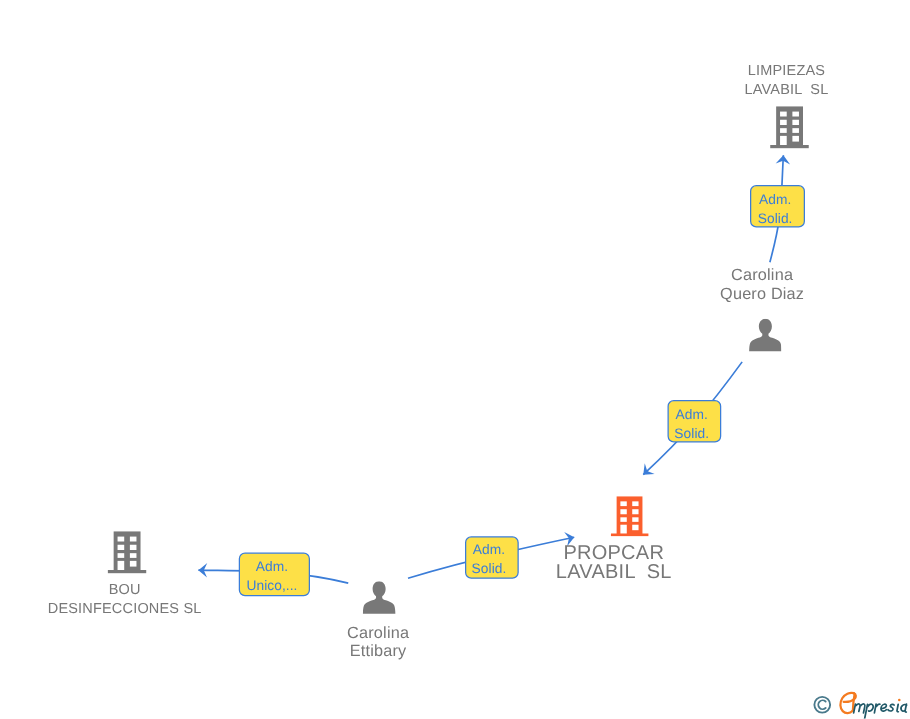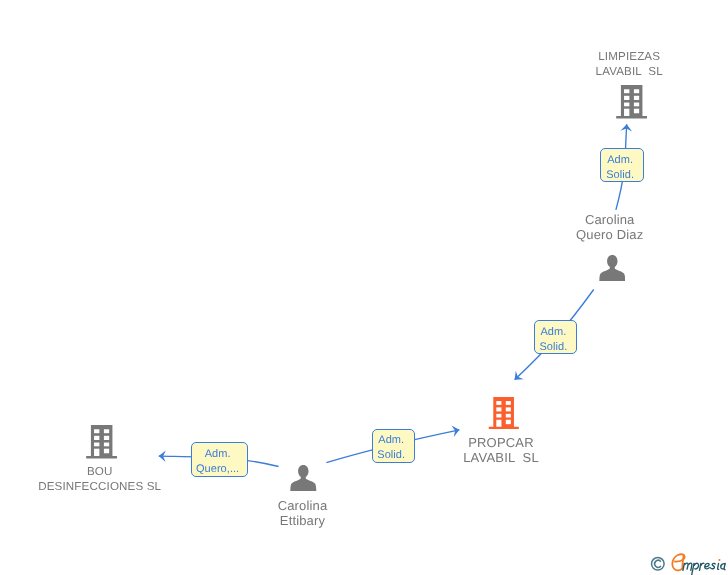--- a/index.html
+++ b/index.html
@@ -6,21 +6,21 @@
 body{width:728px;height:575px;background:#ffffff;position:relative;overflow:hidden;
  font-family:"Liberation Sans",sans-serif;
  -webkit-font-smoothing:antialiased;text-rendering:geometricPrecision;}
 #graph{position:absolute;left:0;top:0;width:580px;height:575px;}
 #edge-layer{position:absolute;left:0;top:0;}
 .node{position:absolute;line-height:0;}
 .node-label{position:absolute;width:300px;text-align:center;color:#777777;
 }
 .nl{display:block;white-space:pre;}
 .edge-label{position:absolute;box-sizing:border-box;border:1.2px solid #3b7dd8;
- border-radius:5px;background:#fef9c3;color:#3b7dd8;font-size:11px;
+ border-radius:5px;background:#fde047;color:#3b7dd8;font-size:11px;
  line-height:15px;text-align:center;padding-top:3.5px;padding-right:4px;letter-spacing:0.05px;}
 .el{display:block;white-space:pre;}
 #footer{position:absolute;left:648px;top:550px;}
 </style>
 </head>
 <body>
 
 <div id="graph">
 <svg id="edge-layer" width="728" height="575">
       <path d="M615.90 209.80 C626.20 171.10 624.50 164.10 626.70 124.20" fill="none" stroke="#3b7dd8" stroke-width="1.35"></path>
@@ -62,21 +62,21 @@
           <rect x="25.1" y="13.6" width="17.0" height="12.6"></rect>
           <rect x="56.6" y="13.6" width="16.8" height="12.6"></rect>
           <rect x="25.1" y="34.5" width="17.0" height="13.4"></rect>
           <rect x="56.6" y="34.5" width="16.8" height="13.4"></rect>
           <rect x="25.1" y="56.0" width="17.0" height="12.1"></rect>
           <rect x="56.6" y="56.0" width="16.8" height="12.1"></rect>
           <rect x="25.1" y="75.7" width="17.0" height="23.3"></rect>
           <rect x="56.6" y="75.7" width="16.8" height="14.6"></rect>
         </g>
       </svg></div>
-<div class="node-label" style="left:351px;top:434.6px;font-size:13px;line-height:15px;letter-spacing:0.2px;">
+<div class="node-label" style="left:341px;top:434.6px;font-size:16px;line-height:15px;letter-spacing:0.2px;">
       <span class="nl">PROPCAR</span>
       <span class="nl">LAVABIL  SL</span>
     </div>
 <div class="node" style="left:290px;top:464.5px;"><svg class="node-icon" width="26.6" height="26.5" viewBox="0 0 100 100">
         <path fill="#787878" d="M50 0C38.0 0 30.3 9.8 30.3 23.5c0 9.3 4.6 17.8 10.4 21.9v5.0c-1.3 3.6-5.8 5.2-11.3 7.1C21.2 60.6 11.0 63.8 6.6 69.2c-3.7 4.5-4.8 11.9-5.3 21.6L0.9 100h98.2l-0.4-9.2c-0.5-9.7-1.6-17.1-5.3-21.6-4.4-5.4-14.6-8.6-22.8-11.8c-5.5-1.9-10-3.5-11.3-7.1v-5.0c5.8-4.1 10.4-12.6 10.4-21.9C69.7 9.8 62.0 0 50 0z"></path>
       </svg></div>
 <div class="node-label" style="left:152.5px;top:498.3px;font-size:13px;line-height:15px;letter-spacing:0.15px;">
       <span class="nl">Carolina</span>
       <span class="nl">Ettibary</span>
     </div>
@@ -104,21 +104,21 @@
 <div class="edge-label" style="left:533.8px;top:320.1px;width:43.2px;height:34.2px;">
       <span class="el">Adm.</span>
       <span class="el">Solid.</span>
     </div>
 <div class="edge-label" style="left:371.6px;top:428.7px;width:43.2px;height:34.2px;">
       <span class="el">Adm.</span>
       <span class="el">Solid.</span>
     </div>
 <div class="edge-label" style="left:191.4px;top:442.4px;width:56.4px;height:34.2px;">
       <span class="el">Adm.</span>
-      <span class="el">Quero,...</span>
+      <span class="el">Unico,...</span>
     </div>
 </div>
 <div id="footer">
 <svg id="logo" width="82" height="25" viewBox="0 0 82 25">
   <g>
     <circle cx="9.8" cy="13.8" r="6.3" fill="none" stroke="#4a7a8c" stroke-width="1.5"></circle>
     <path d="M12.5 11.2a3.5 3.5 0 1 0 0 5.2" fill="none" stroke="#4a7a8c" stroke-width="1.5" stroke-linecap="round"></path>
   </g>
   <g fill="none" stroke="#f47b20" stroke-width="1.8" stroke-linecap="round" transform="translate(23.2,3.0)">
     <path d="M11.8 1.5C8.6 0.6 4.6 2.3 2.6 5.6 0.4 9.2 0.7 13.6 3.0 15.9c2.2 2.2 5.7 2.0 7.9-0.3"></path>

